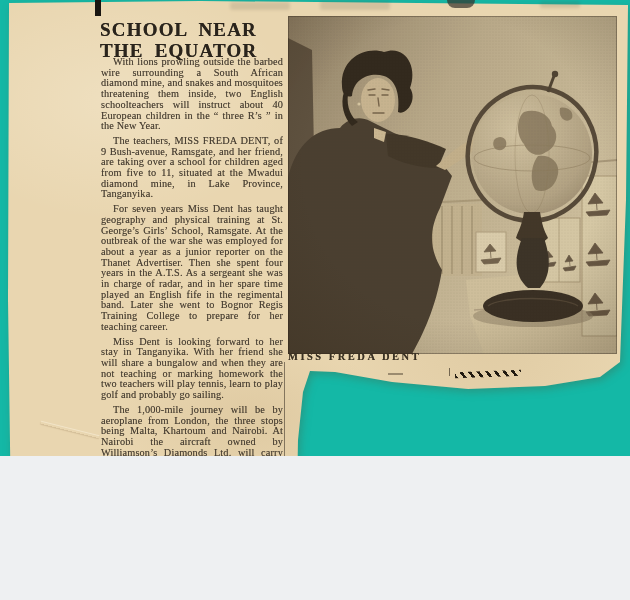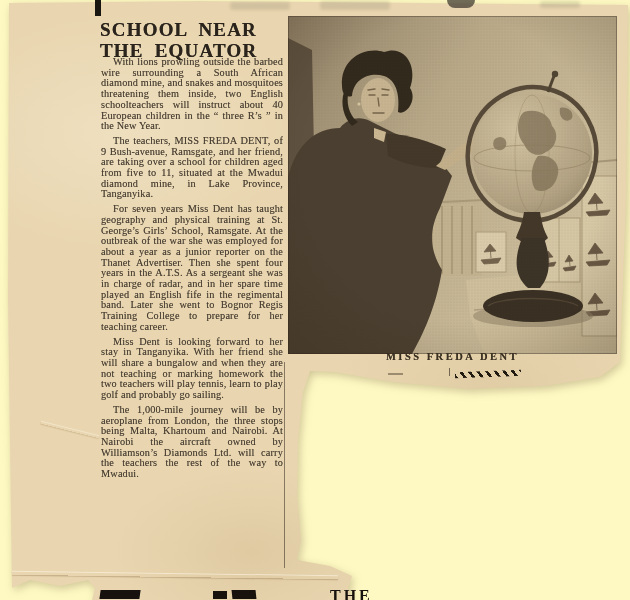--- a/index.html
+++ b/index.html
@@ -1,17 +1,17 @@
 <!DOCTYPE html>
 <html><head>
 <meta charset="utf-8">
 <style>
   html,body{margin:0;padding:0;background:#eef0f2;}
-  .stage{position:relative;width:630px;height:600px;overflow:hidden;
-         background:#fef9c3;font-family:"Liberation Serif",serif;}
+  .stage{position:relative;width:630px;height:456px;overflow:hidden;
+         background:#14b8a6;font-family:"Liberation Serif",serif;}
   .paper-wrap{position:absolute;inset:0;filter:drop-shadow(2px 3px 4px rgba(90,70,40,.28));}
   .paper{position:absolute;inset:0;
     background:
       radial-gradient(ellipse 300px 200px at 18% 22%, rgba(255,250,235,.25), transparent 60%),
       radial-gradient(ellipse 260px 300px at 78% 70%, rgba(140,105,50,.10), transparent 60%),
       radial-gradient(ellipse 200px 120px at 40% 92%, rgba(150,115,60,.12), transparent 70%),
       #e9d6b0;
     clip-path:polygon(9px 3px,200px 1px,628px 5px,626px 200px,620px 362px,
       600px 377px,545px 386px,468px 389px,392px 382px,335px 372px,310px 371px,
       303px 392px,298px 440px,297px 495px,301px 540px,297px 560px,
@@ -20,21 +20,21 @@
   .headline{position:absolute;left:100px;top:19px;width:190px;
     font-weight:bold;font-size:19px;line-height:21px;letter-spacing:1.2px;word-spacing:5px;
     color:#2a241c;text-shadow:0 0 .6px rgba(42,36,28,.8);}
   .column{position:absolute;left:101px;top:57px;width:182px;
     font-size:10.3px;line-height:10.7px;text-align:justify;color:#473e32;
     letter-spacing:.15px;text-shadow:0 0 .5px rgba(70,60,45,.55);}
   .column p{margin:0 0 4px 0;text-indent:12px;}
   .col-rule{position:absolute;left:284px;top:362px;width:1px;height:206px;
     background:rgba(52,44,33,.55);}
   .photo{position:absolute;left:288px;top:16px;width:329px;height:338px;}
-  .caption{position:absolute;left:288px;top:351px;width:329px;text-align:center;
+  .caption{position:absolute;left:288px;top:351px;width:329px;text-align:left;
     font-weight:bold;font-size:10.5px;letter-spacing:2.5px;color:#3a3123;
     text-shadow:0 0 .5px rgba(58,49,35,.7);}
   .squiggle{position:absolute;left:455px;top:371px;width:66px;height:6px;transform:rotate(-2deg);
     background:repeating-linear-gradient(55deg,#20190f 0 2.5px,transparent 2.5px 7px);}
   .faint-dash{position:absolute;left:388px;top:373px;width:15px;height:2px;
     background:rgba(80,68,50,.5);}
   .tick{position:absolute;left:449px;top:368px;width:1px;height:8px;background:rgba(40,32,22,.6);}
   .topbar{position:absolute;left:95px;top:0;width:6px;height:16px;background:#191511;}
   .topblob{position:absolute;background:#35302a;border-radius:0 0 8px 8px;opacity:.7;}
   .ghost{position:absolute;background:rgba(95,85,68,.16);filter:blur(1.5px);border-radius:3px;}

